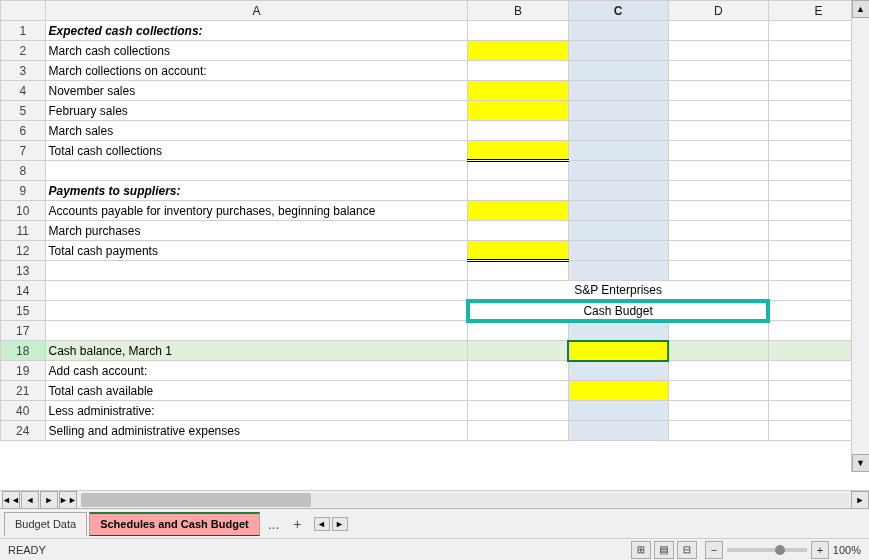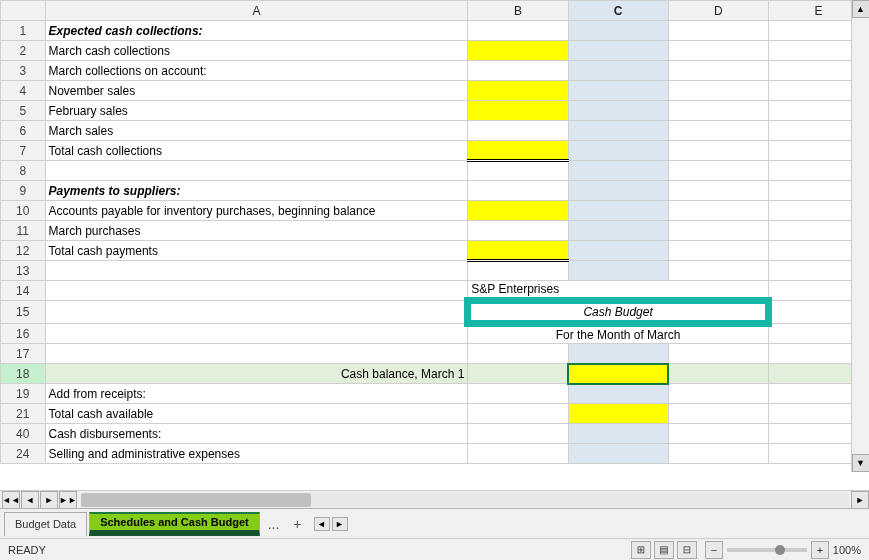--- a/index.html
+++ b/index.html
@@ -80,24 +80,24 @@
       border: 1px solid #aaa;
       border-bottom: none;
       display: flex;
       align-items: center;
       cursor: pointer;
       font-size: 11px;
       background: #f0f0f0;
       color: #333;
     }
     .tab.active {
-      background: #84cc16;
+      background: #fca5a5;
       color: #000;
       font-weight: bold;
-      border-bottom: 6px solid #14532d;
+      border-bottom: 1px solid #14532d;
       border-top: 2px solid #1f7c45;
     }
     .tab-dots {
       height: 24px;
       padding: 0 6px;
       display: flex;
       align-items: center;
       font-size: 14px;
       color: #555;
       cursor: pointer;
@@ -366,78 +366,72 @@
           <td></td>
           <td></td>
           <td style="background:#dce6f1;"></td>
           <td></td>
           <td></td>
         </tr>
 
         <tr>
           <td class="row-num">14</td>
           <td></td>
-          <td colspan="3" style="text-align:left; border:1px solid #d0d0d0;">S&amp;P Enterprises</td>
+          <td colspan="3" style="text-align:center; border:1px solid #d0d0d0;">S&amp;P Enterprises</td>
           <td></td>
         </tr>
 
         <tr>
           <td class="row-num">15</td>
           <td></td>
-          <td colspan="3" style="text-align:center; border:7px solid #14b8a6;font-style:italic;">Cash Budget</td>
-          <td></td>
-        </tr>
-
-        <tr>
-          <td class="row-num">16</td>
-          <td></td>
-          <td colspan="3" style="text-align:center; border:1px solid #d0d0d0;">For the Month of March</td>
-          <td></td>
-        </tr>
+          <td colspan="3" style="text-align:center; border:4px solid #14b8a6;">Cash Budget</td>
+          <td></td>
+        </tr>
+
 
         <tr>
           <td class="row-num">17</td>
           <td></td>
           <td></td>
           <td style="background:#dce6f1;"></td>
           <td></td>
           <td></td>
         </tr>
 
         <tr style="background:#fca5a5;">
           <td class="row-num highlighted" style="background:#c6efce;">18</td>
-          <td style="background:#e2efda;text-align:right;">Cash balance, March 1</td>
+          <td style="background:#e2efda;">Cash balance, March 1</td>
           <td style="background:#e2efda;"></td>
           <td style="background:#ffff00; border: 2px solid #107c41;"></td>
           <td style="background:#e2efda;"></td>
           <td style="background:#e2efda;"></td>
         </tr>
 
         <tr>
           <td class="row-num">19</td>
-          <td>Add from receipts:</td>
+          <td>Add cash account:</td>
           <td></td>
           <td style="background:#dce6f1;"></td>
           <td></td>
           <td></td>
         </tr>
 
 
         <tr>
           <td class="row-num">21</td>
           <td>Total cash available</td>
           <td></td>
           <td class="yellow"></td>
           <td></td>
           <td></td>
         </tr>
 
         <tr>
           <td class="row-num">40</td>
-          <td>Cash disbursements:</td>
+          <td>Less administrative:</td>
           <td></td>
           <td style="background:#dce6f1;"></td>
           <td></td>
           <td></td>
         </tr>
 
 
         <tr>
           <td class="row-num">24</td>
           <td>Selling and administrative expenses</td>

